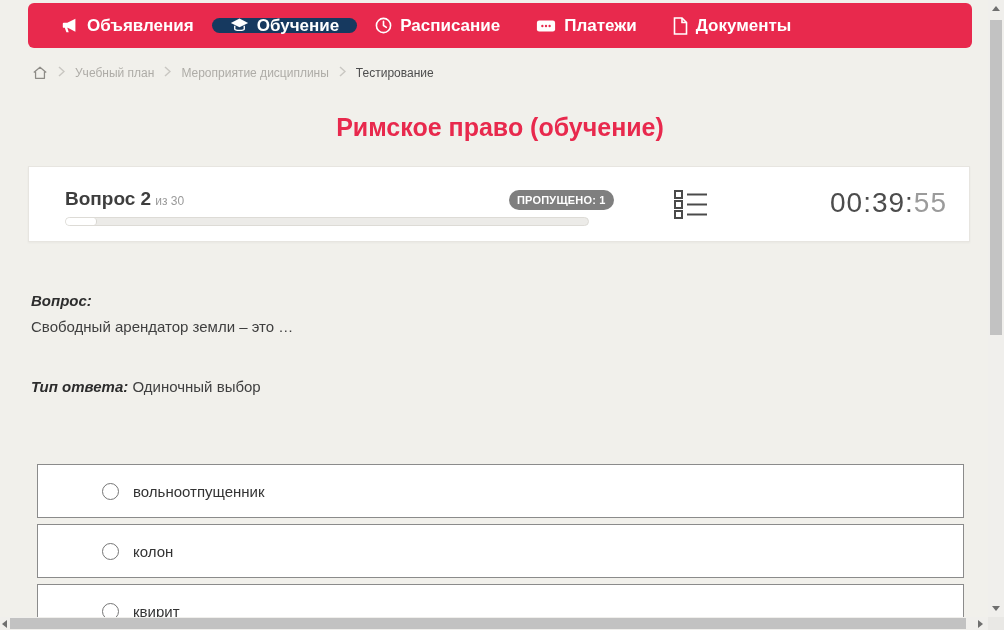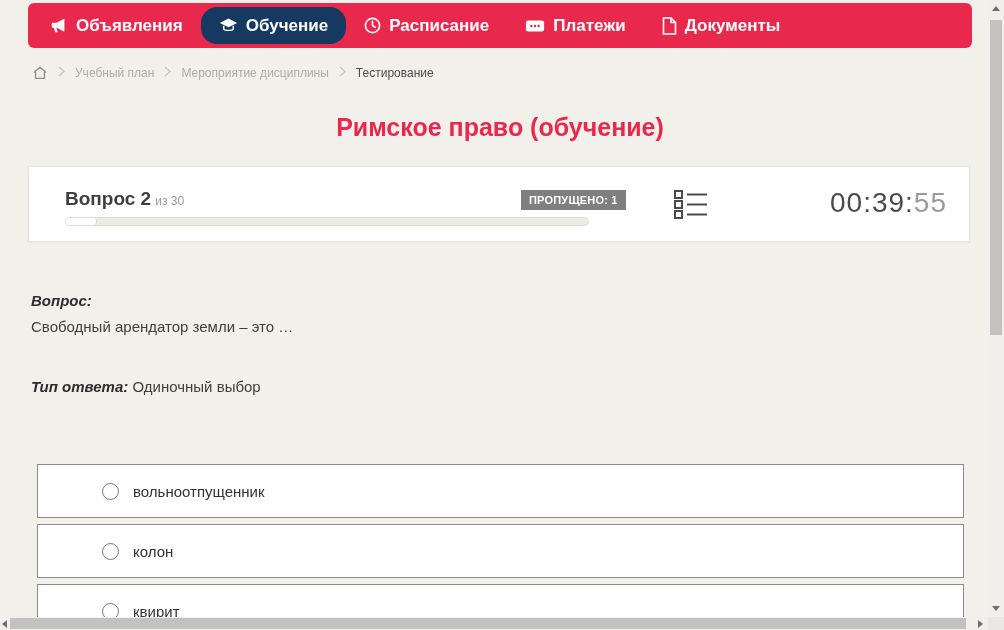--- a/index.html
+++ b/index.html
@@ -6,21 +6,21 @@
   body{
     width:1004px;height:630px;position:relative;overflow:hidden;
     background:var(--page-bg,#f1f0eb);
     font-family:"Liberation Sans", sans-serif;
     -webkit-font-smoothing:antialiased;
   }
   
   .nav{
     position:absolute;left:28px;top:3px;width:944px;height:45px;
     background:var(--accent,#e8294d);border-radius:6px;
-    display:flex;align-items:center;padding:4px;box-sizing:border-box;
+    display:flex;align-items:center;padding:15px;box-sizing:border-box;
   }
   .nav-item{
     display:flex;align-items:center;gap:8px;height:100%;
     padding:0 18px;color:#fff;font-size:17px;font-weight:bold;
     cursor:pointer;white-space:nowrap;
   }
   .nav-item.active{
     background:var(--navy,#16395f);border-radius:16px;
   }
   .nav-item svg{display:block;}
@@ -42,23 +42,23 @@
   .qcard{
     position:absolute;left:28px;top:166px;width:942px;height:76px;
     background:#fff;border:1px solid #e7e5e0;box-sizing:border-box;
     box-shadow:0 1px 2px rgba(0,0,0,0.04);
   }
   .q-num{
     position:absolute;left:36px;top:21px;font-size:19px;color:#3e3e3e;
   }
   .q-of{font-size:12px;color:#9a9a9a;font-weight:normal;margin-left:4px;}
   .skip-badge{
-    position:absolute;left:492px;top:23px;background:var(--badge-bg,#7f7f7f);
+    position:absolute;left:480px;top:23px;background:var(--badge-bg,#7f7f7f);
     color:#fff;font-size:11px;font-weight:bold;letter-spacing:.2px;
-    padding:4px 8px;border-radius:0;white-space:nowrap;
+    padding:4px 8px;border-radius:10px;white-space:nowrap;
   }
   .progress{
     position:absolute;left:36px;top:50px;width:524px;height:9px;
     background:#ecebe8;border:1px solid #dddbd6;border-radius:6px;box-sizing:border-box;
   }
   .progress-fill{
     height:100%;background:#fff;border-right:1px solid #d8d6d1;
     border-radius:6px;box-sizing:border-box;
   }
   .qlist-btn{

